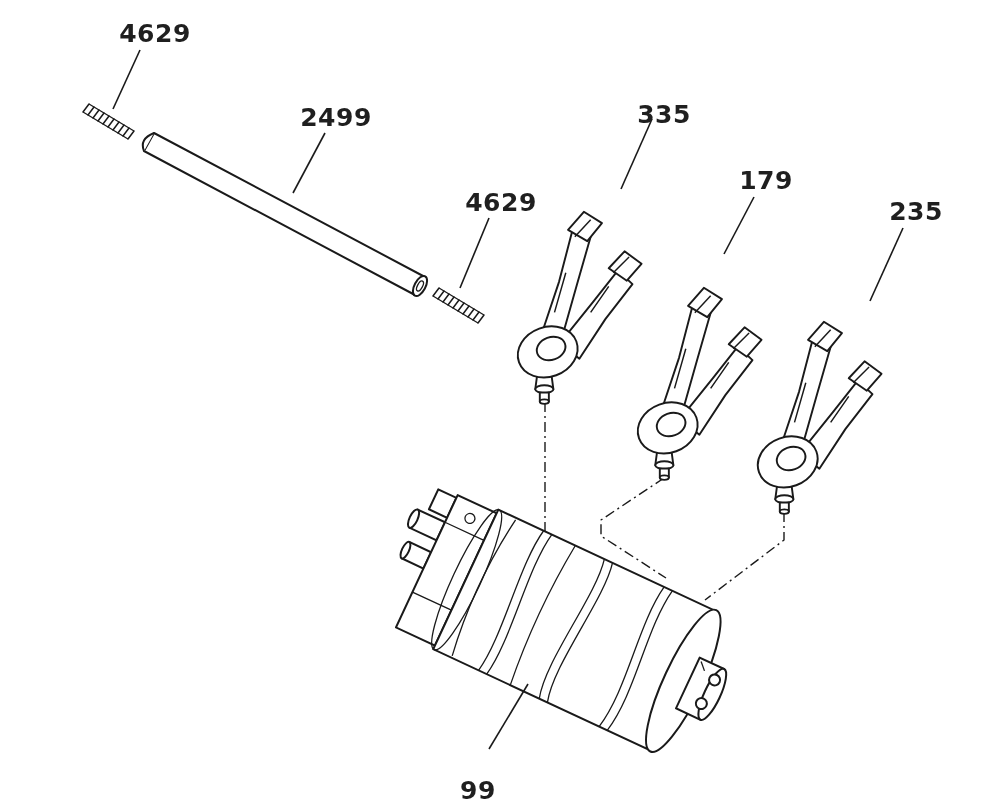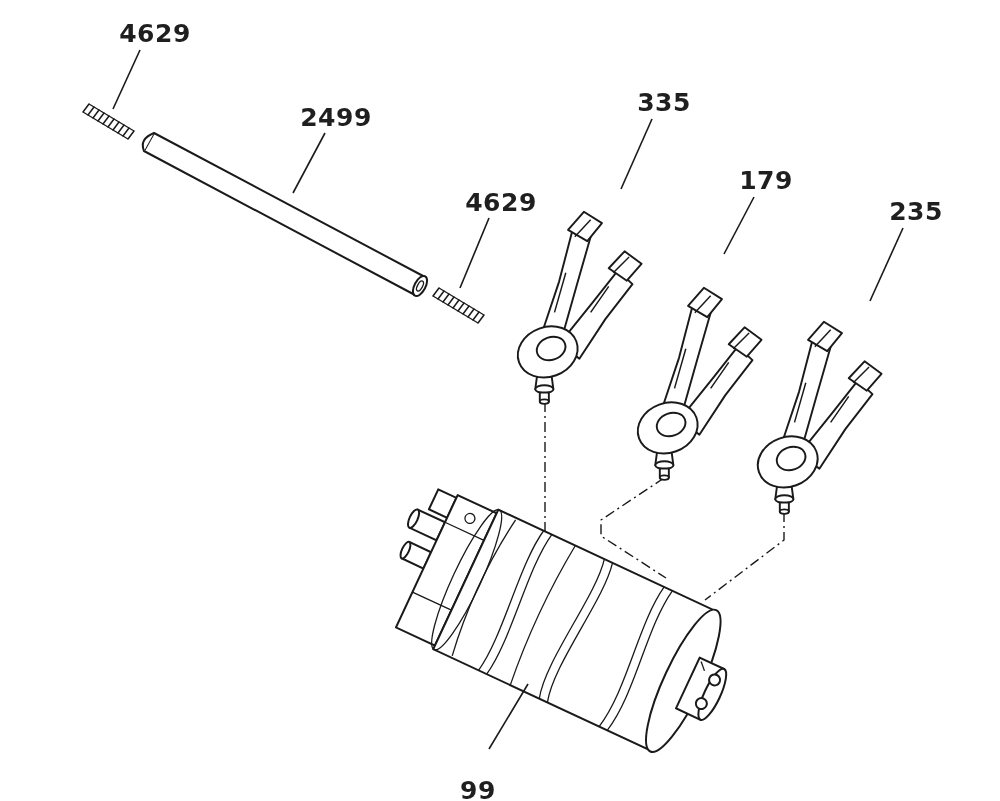--- a/index.html
+++ b/index.html
@@ -117,18 +117,18 @@
     <line class="leader" x1="489" y1="218" x2="460" y2="288"></line>
     <line class="leader" x1="652" y1="119" x2="621" y2="189"></line>
     <line class="leader" x1="754" y1="197" x2="724" y2="254"></line>
     <line class="leader" x1="903" y1="228" x2="870" y2="301"></line>
     <line class="leader" x1="489" y1="749" x2="528" y2="684"></line>
   </svg>
 
   <div class="part-label" style="left:155px;top:33px">4629</div>
   <div class="part-label" style="left:336px;top:117px">2499</div>
   <div class="part-label" style="left:501px;top:202px">4629</div>
-  <div class="part-label" style="left:664px;top:102px">335</div>
+  <div class="part-label" style="left:664px;top:114px">335</div>
   <div class="part-label" style="left:766px;top:180px">179</div>
   <div class="part-label" style="left:916px;top:211px">235</div>
   <div class="part-label" style="left:478px;top:790px">99</div>
 
 </div>
 
 </body></html>

